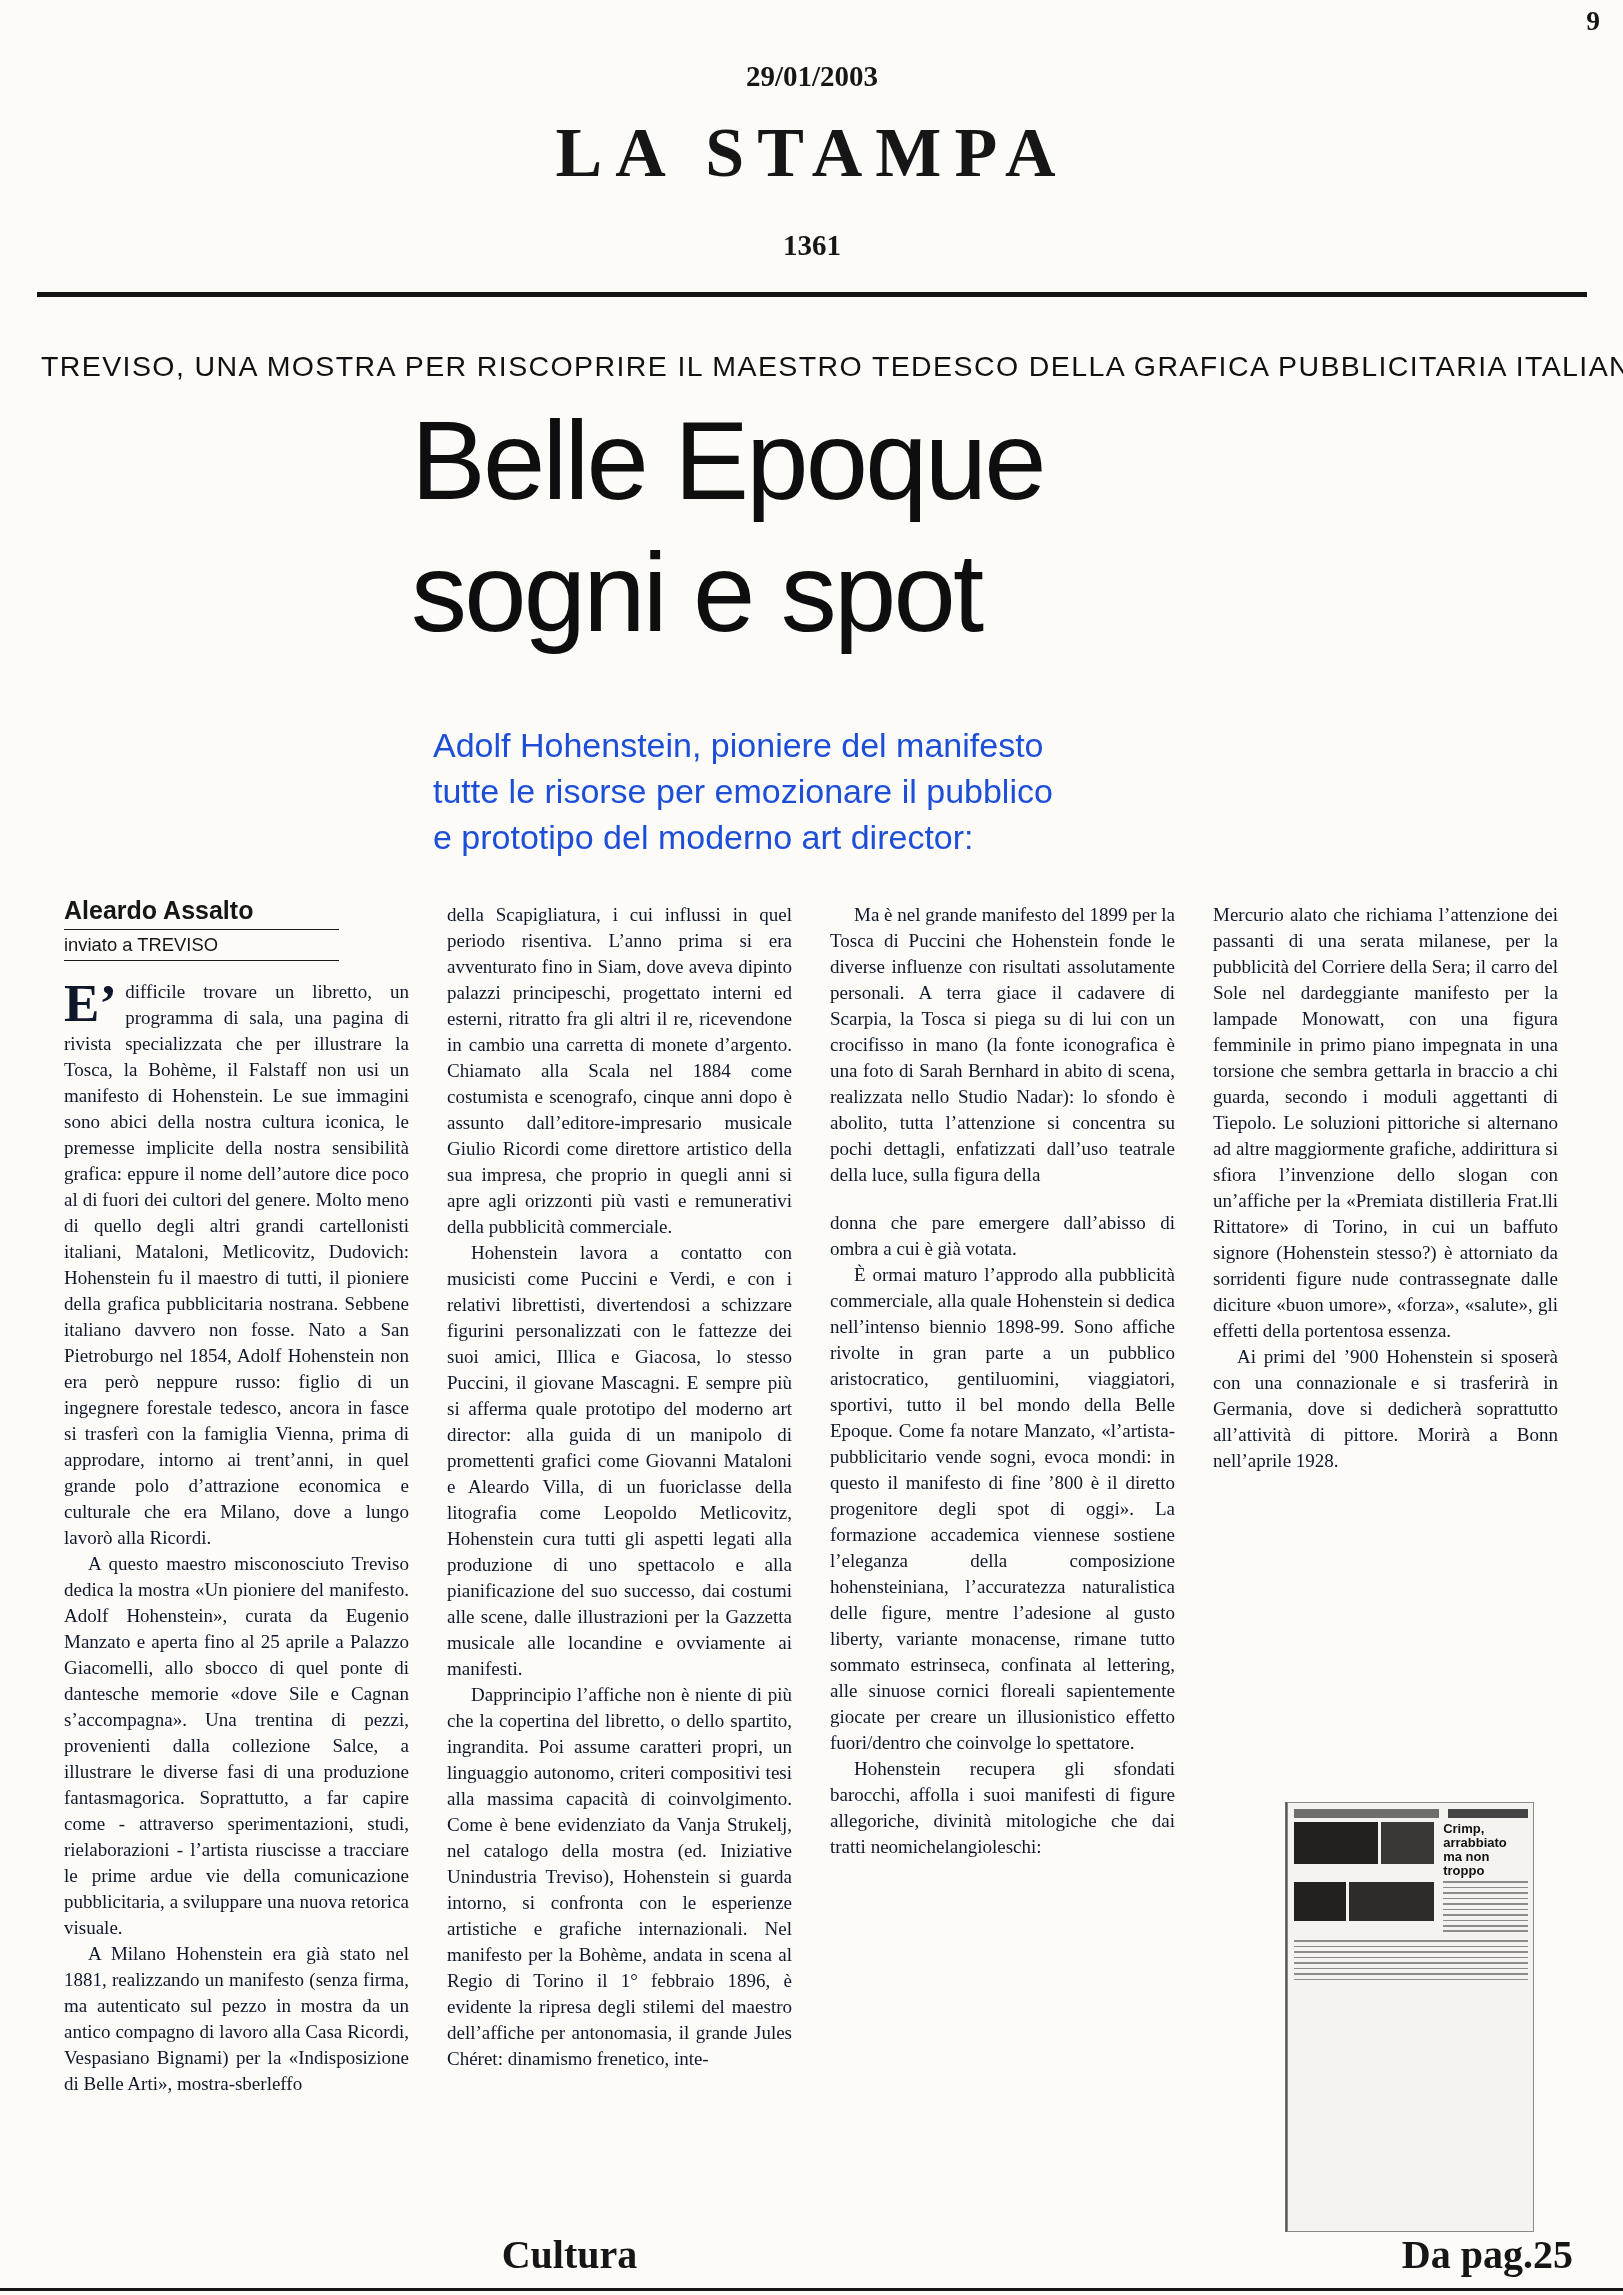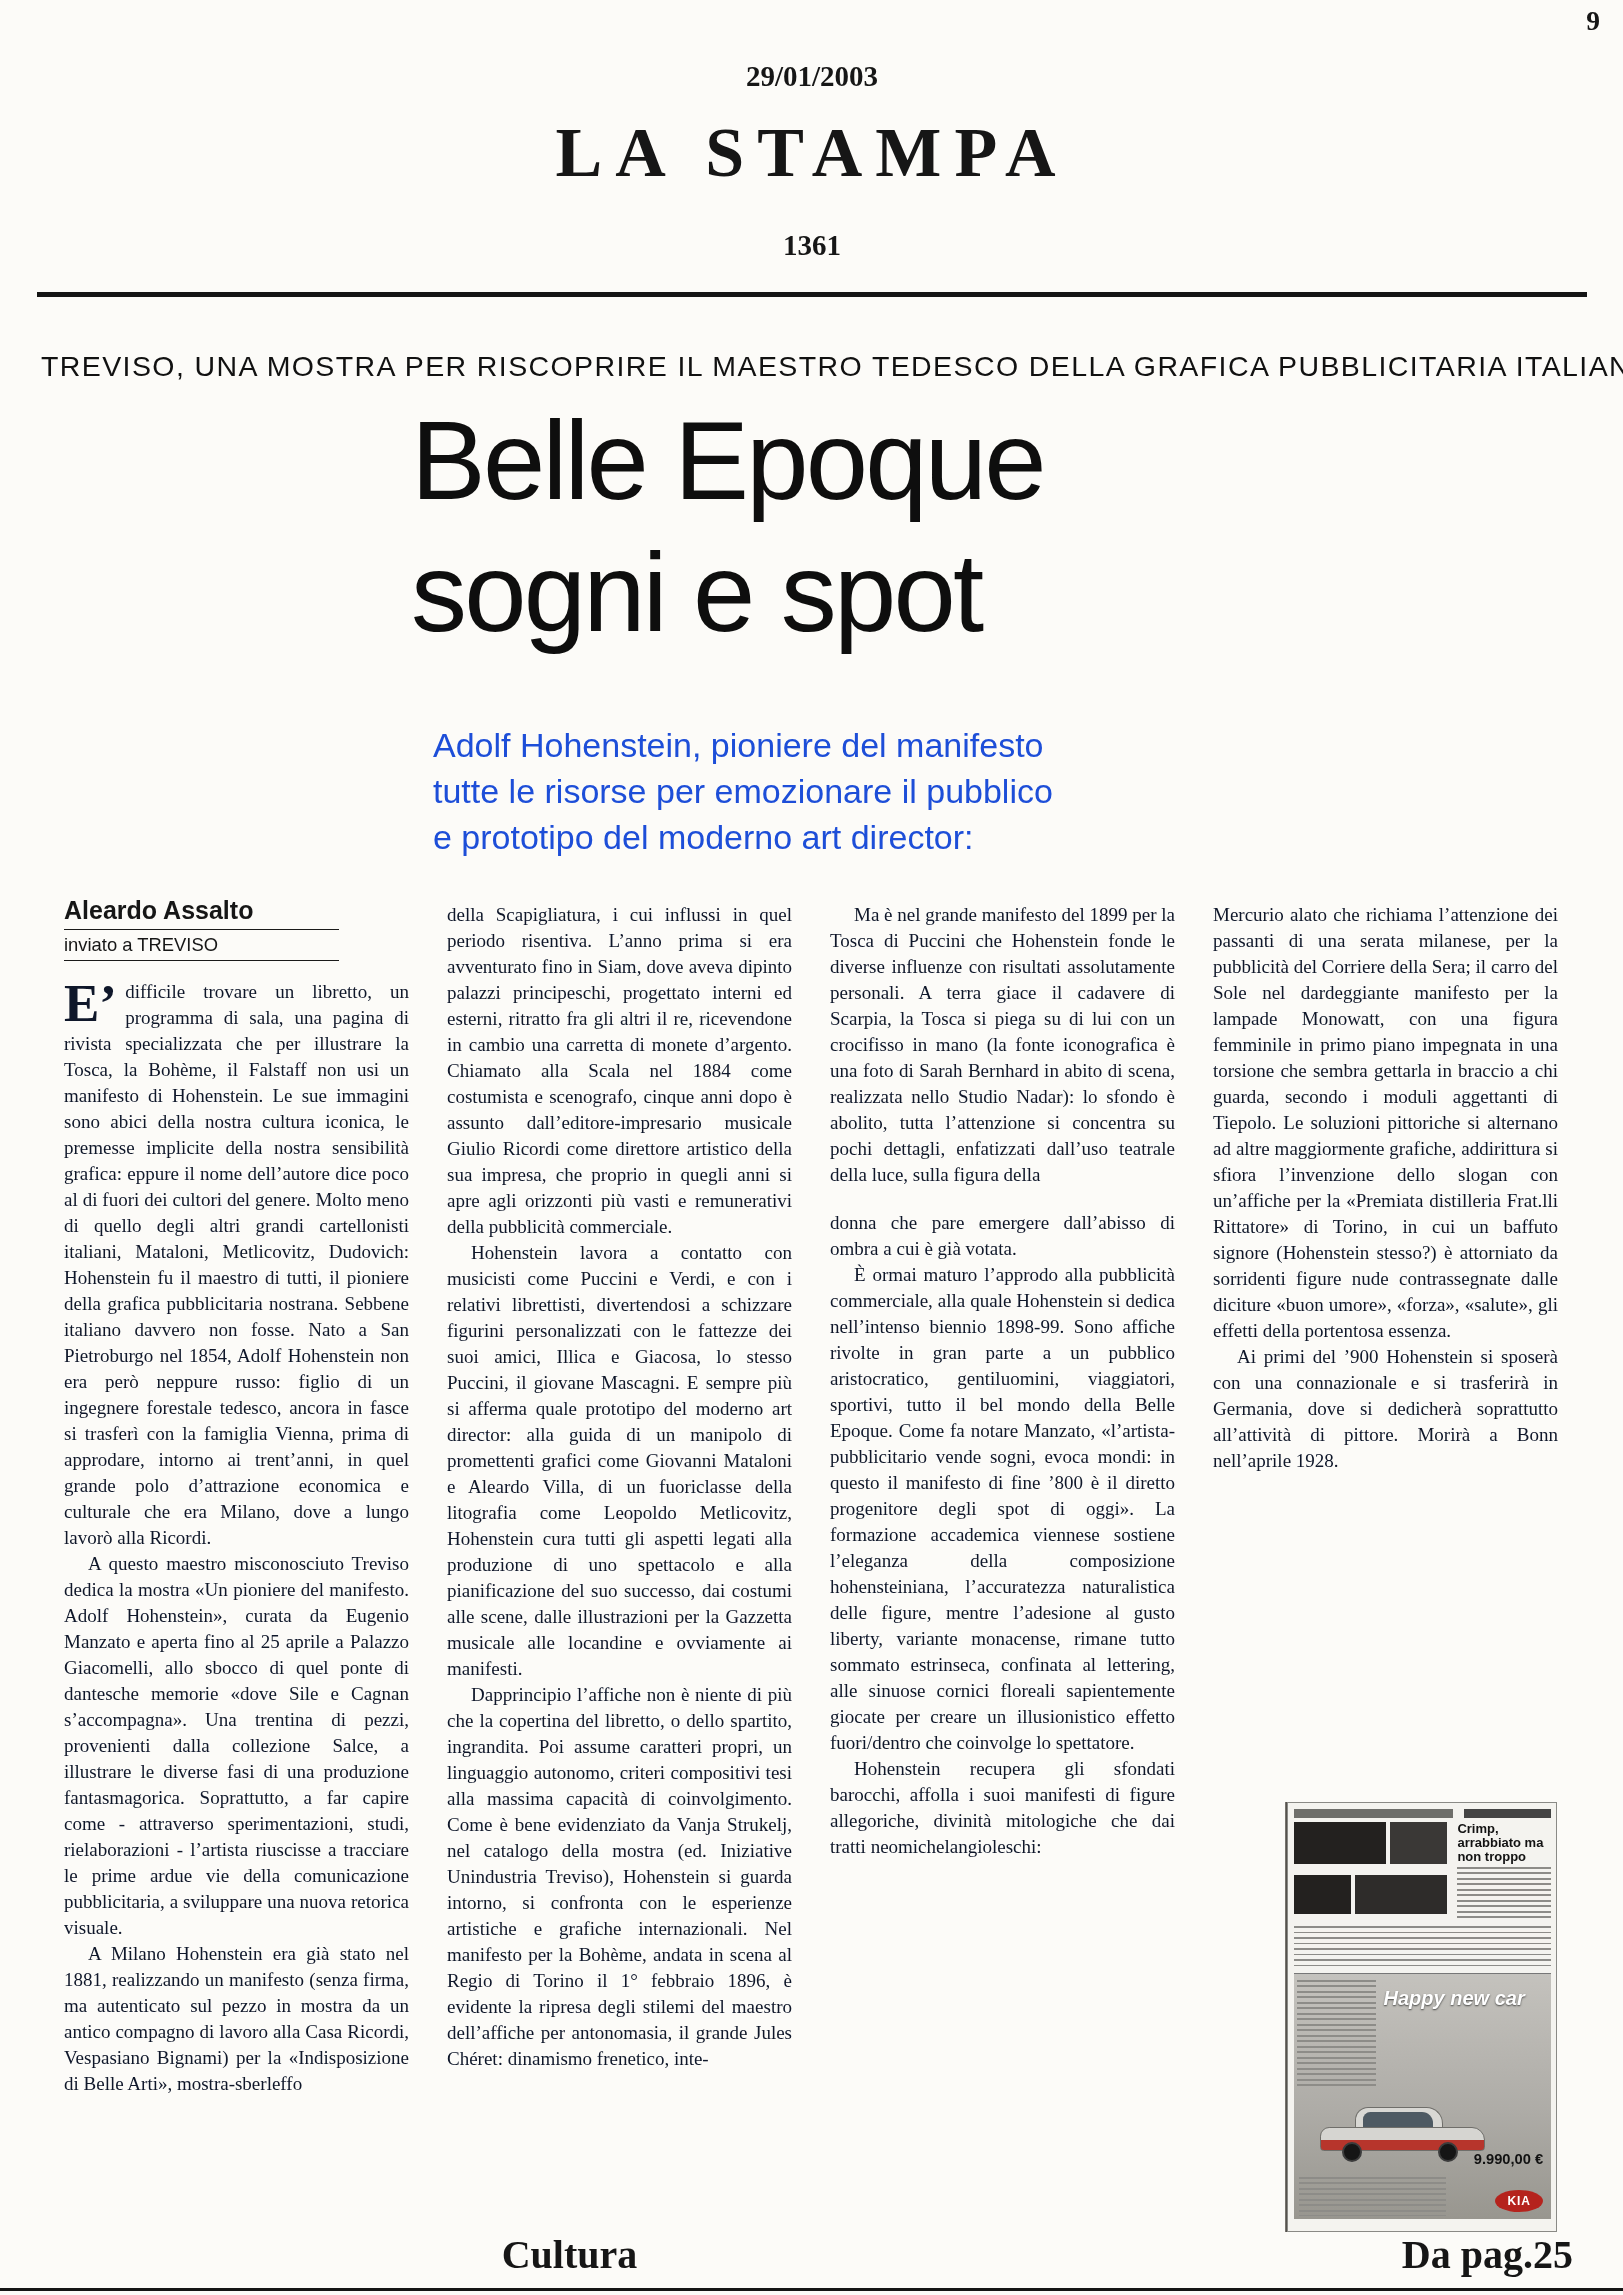--- a/index.html
+++ b/index.html
@@ -104,21 +104,21 @@
     position: absolute; top: 2235px; right: 51px;
     font: bold 40px/1 "Liberation Serif", serif;
   }
   .bottom-rule {
     position: absolute; top: 2288px; left: 0; width: 100%; height: 2.8px;
     background: #151515;
   }
 
   
   .thumb {
-    position: absolute; left: 1287px; top: 1802px; width: 270px; height: 430px;
+    position: absolute; left: 1287px; top: 1802px; width: 247px; height: 430px;
     background: #f4f3ef;
     border: 0.9px solid #8a8a86;
     box-shadow: -1.8px 0 0 #55524d;
     padding: 5.5px;
     overflow: hidden;
   }
   .thumb-masthead {
     height: 9.2px; margin-bottom: 4.6px;
     background: linear-gradient(90deg, #6e6e6a 0 62%, transparent 62% 66%, #444 66% 100%);
   }
@@ -251,33 +251,18 @@
       <div class="thumb-photo ph-b"></div>
       <div class="thumb-photo ph-c"></div>
       <div class="thumb-photo ph-d"></div>
     </div>
     <div class="thumb-side">
       <div class="thumb-headline">Crimp, arrabbiato ma non troppo</div>
       <div class="lines side-lines"></div>
     </div>
   </div>
   <div class="lines mid-lines"></div>
-  <div class="thumb-ad">
-    <div class="lines ad-left-lines"></div>
-    <div class="ad-headline">Happy new car</div>
-    <div class="car">
-      <div class="car-cabin">
-        <div class="car-window"></div>
-      </div>
-      <div class="car-body"></div>
-      <div class="wheel front"></div>
-      <div class="wheel rear"></div>
-    </div>
-    <div class="ad-price">9.990,00 €</div>
-    <div class="kia-badge">KIA</div>
-    <div class="lines ad-bottom-lines"></div>
-  </div>
 </div>
 
 <div class="footer-section">Cultura</div>
 <div class="footer-pageref">Da pag.25</div>
 <div class="bottom-rule"></div>
 
 
 </body></html>

